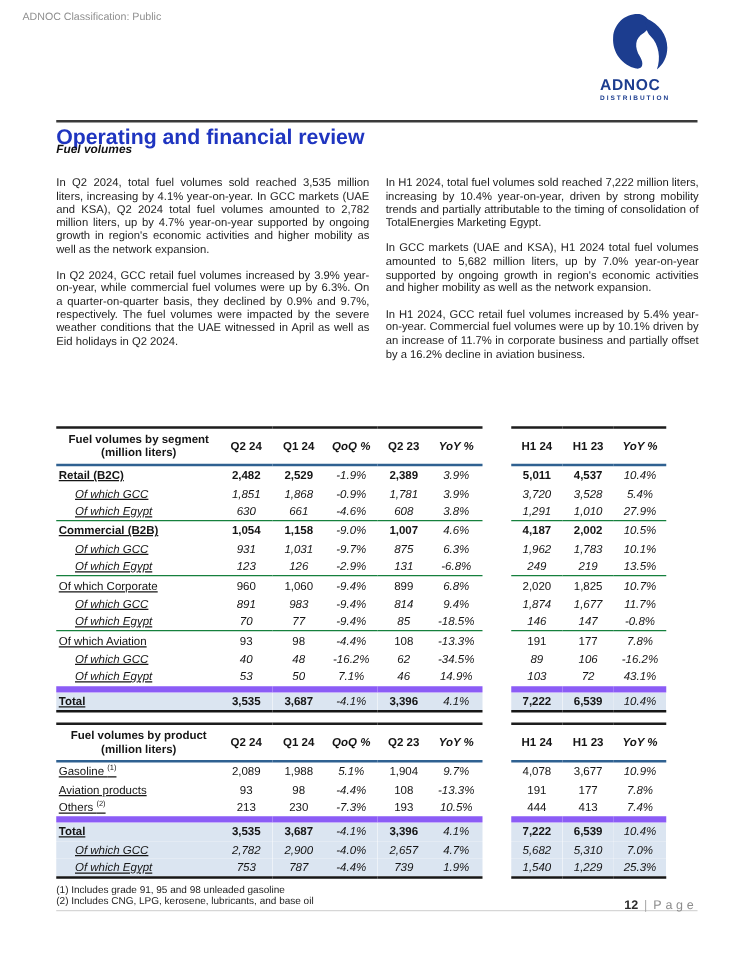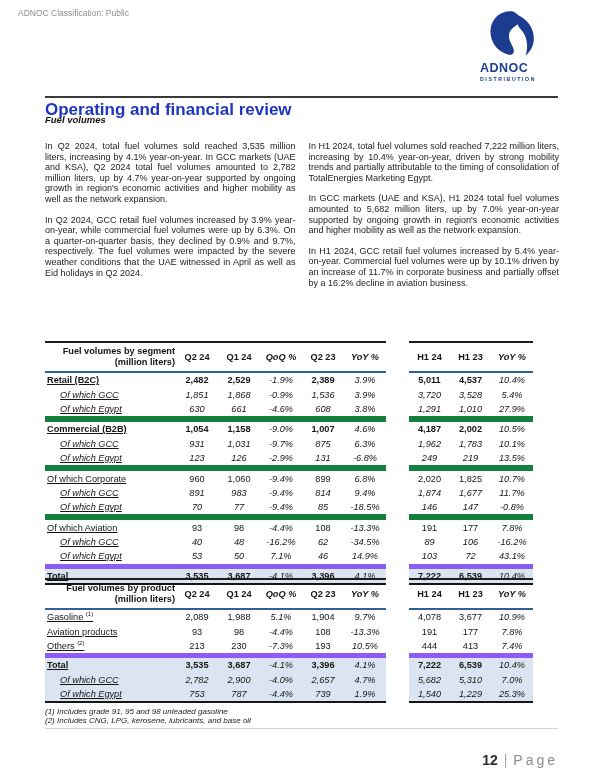--- a/index.html
+++ b/index.html
@@ -21,39 +21,39 @@
   .col p{margin:0 0 10px 0;}
   
   .tbl{position:absolute;left:45px;border-collapse:collapse;table-layout:fixed;width:488px;font-size:9.2px;color:#151515;}
   .t1{top:341px;}
   .t2{top:578px;}
   .tbl th,.tbl td{padding:2.2px 1px;vertical-align:middle;overflow:hidden;white-space:nowrap;}
   .tbl thead th{
     border-top:2px solid #1d1d1d;border-bottom:2px solid var(--header-line,#2f6191);
     font-weight:bold;text-align:center;font-size:9.2px;line-height:1.2;padding:3px 1px;
   }
-  .tbl thead th.lab{text-align:right;white-space:pre-line;padding-left:2px;}
+  .tbl thead th.lab{text-align:center;white-space:pre-line;padding-left:2px;}
   .tbl thead th.p{font-style:italic;}
   .tbl thead th.sp,.tbl td.sp{border:none !important;background:transparent !important;padding:0;}
   .tbl td{text-align:center;}
   .tbl td.lab{text-align:left;padding-left:2px;text-decoration:underline;}
   .tbl tr.plain td.p, .tbl tr.bold td.p, .tbl tr.total td.p{font-style:italic;}
   .tbl tr.bold td, .tbl tr.total td{font-weight:bold;}
   .tbl tr.bold td.p, .tbl tr.total td.p{font-weight:normal;}
   .tbl tr.sub td, .tbl tr.subtotal td{font-style:italic;}
   .tbl tr.sub td.lab, .tbl tr.subtotal td.lab{padding-left:15px;}
-  .tbl tr.sep td:not(.sp){border-top:6px solid #15803d;}
+  .tbl tr.sep td:not(.sp){border-top:1px solid #15803d;}
   .tbl tr.total td:not(.sp){border-top:5px solid #8b5cf6;background:var(--total-bg,#dbe5f1);}
   .tbl tr.subtotal td:not(.sp){background:var(--total-bg,#dbe5f1);}
   .t1 tr.total td:not(.sp){border-bottom:2.5px solid #161616;}
   .t2 tr.last td:not(.sp){border-bottom:2px solid #161616;}
   .tbl sup{font-size:6px;vertical-align:super;line-height:0;}
-  .footnotes{position:absolute;left:45px;top:707px;font-size:8px;font-style:italic;line-height:1.18;color:#222;}
+  .footnotes{position:absolute;left:45px;top:707px;font-size:8px;line-height:1.18;color:#222;}
   .footer-rule{position:absolute;left:45px;top:728px;width:513px;height:1px;background:#d6d6d6;}
-  .pageno{position:absolute;right:42px;top:752px;font-size:14px;color:#8c8c8c;}
+  .pageno{position:absolute;right:42px;top:719px;font-size:10px;color:#8c8c8c;}
   .pageno .num{font-weight:bold;color:#2c2c2c;letter-spacing:0;}
   .pageno .sep{color:#a8a8a8;padding:0 2px;}
   .pageno .word{letter-spacing:3px;color:#8c8c8c;}
 </style>
 </head>
 <body>
 
 <div class="page">
 
   <div class="classification">ADNOC Classification: Public</div>
@@ -123,21 +123,21 @@
           <td class="sp"></td>
           <td class="n">5,011</td>
           <td class="n">4,537</td>
           <td class="p">10.4%</td>
         </tr>
         <tr class="sub">
           <td class="lab">Of which GCC</td>
           <td class="n">1,851</td>
           <td class="n">1,868</td>
           <td class="p">-0.9%</td>
-          <td class="n">1,536</td>
+          <td class="n">1,781</td>
           <td class="p">3.9%</td>
           <td class="sp"></td>
           <td class="n">3,720</td>
           <td class="n">3,528</td>
           <td class="p">5.4%</td>
         </tr>
         <tr class="sub">
           <td class="lab">Of which Egypt</td>
           <td class="n">630</td>
           <td class="n">661</td>

